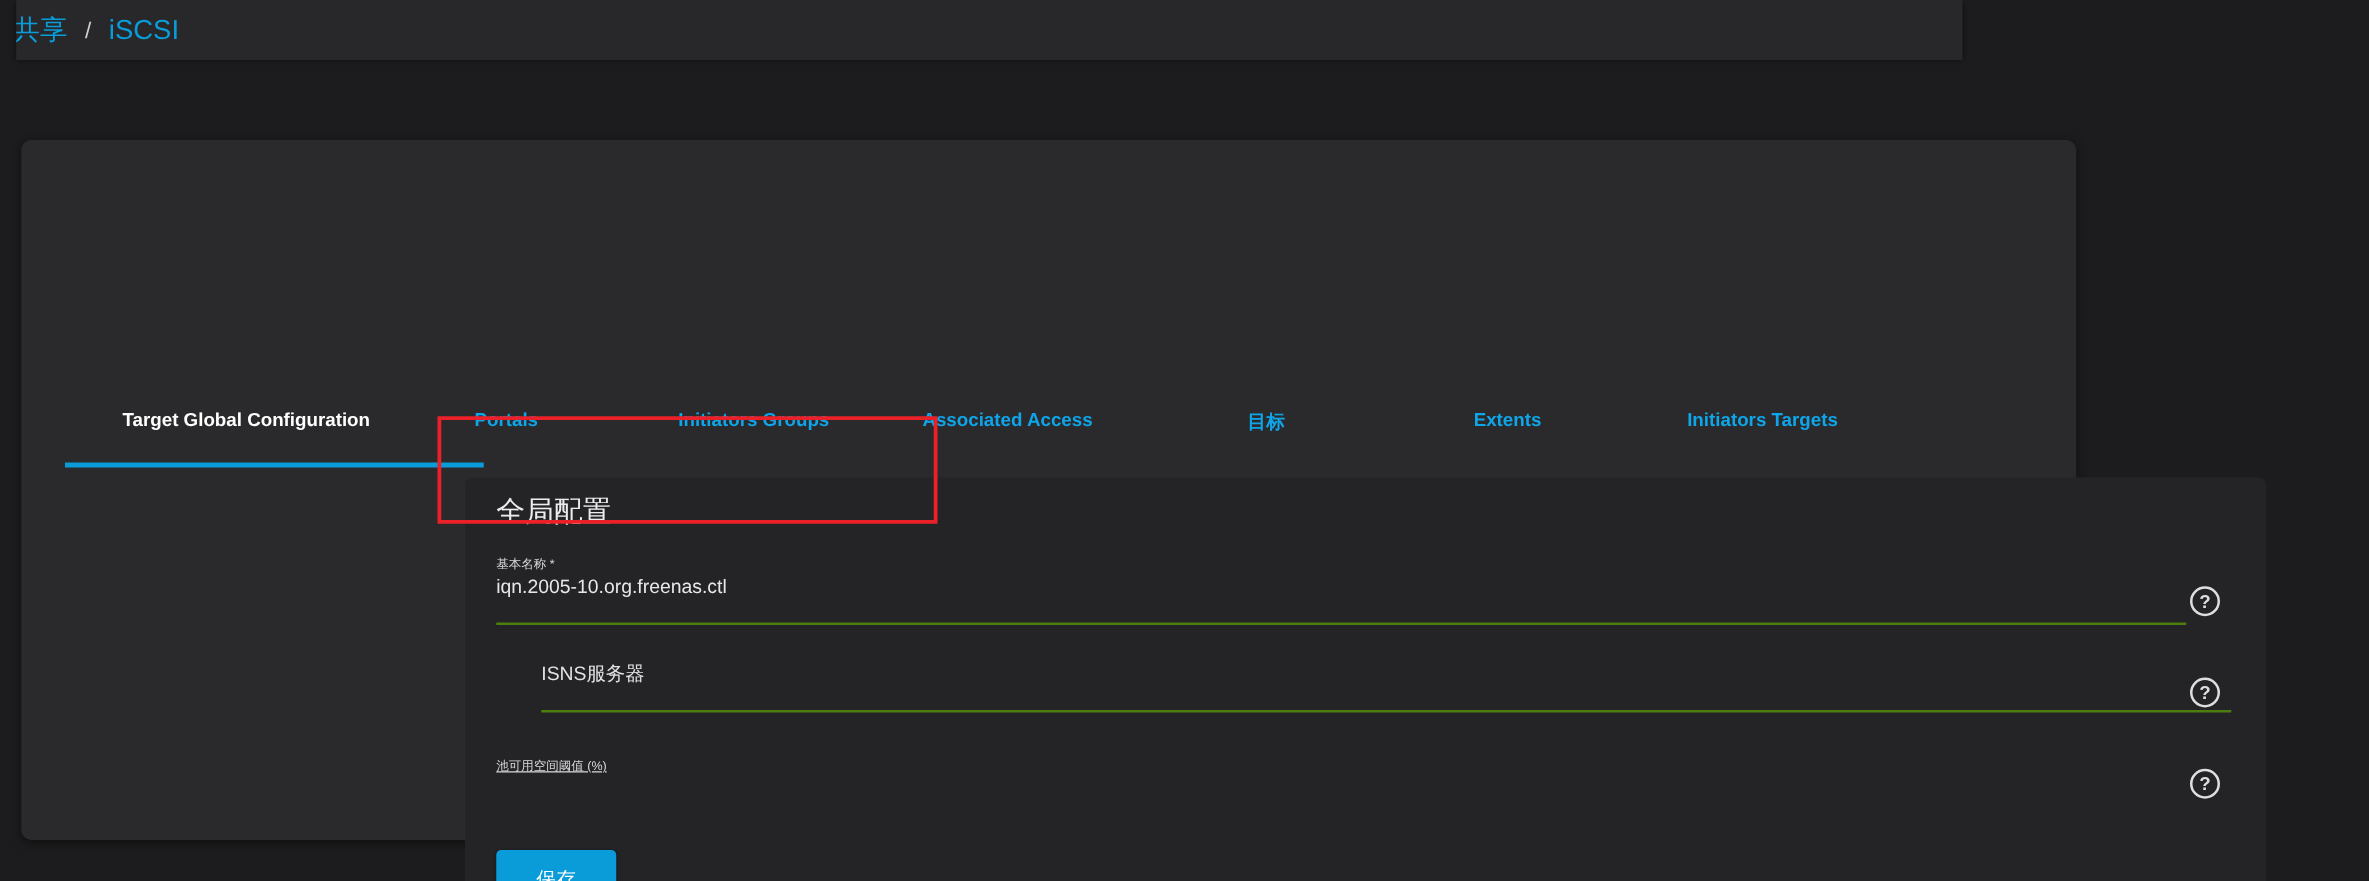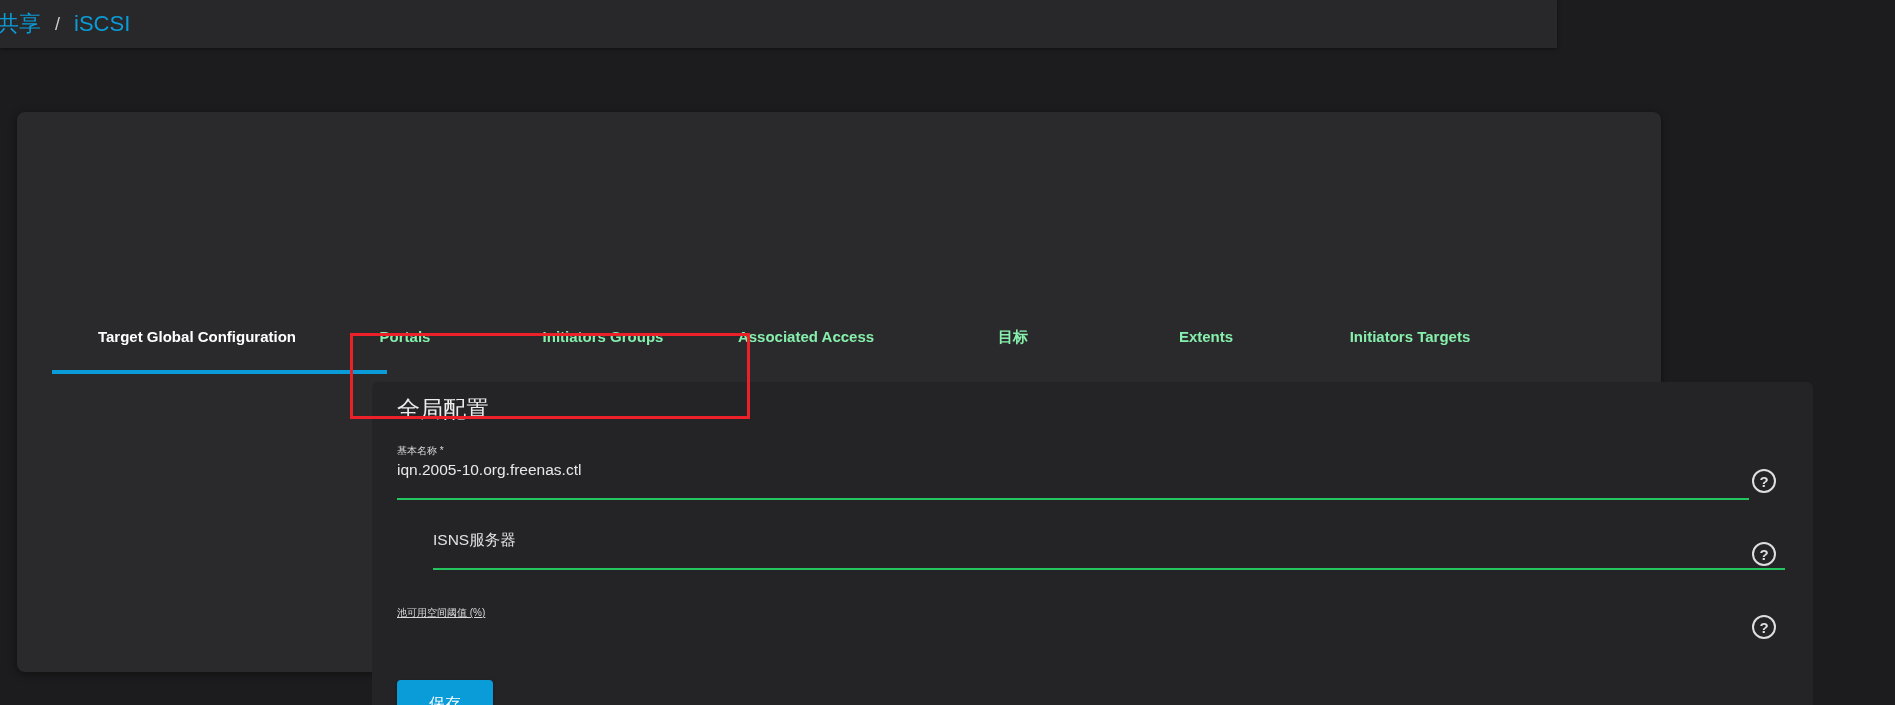--- a/index.html
+++ b/index.html
@@ -15,21 +15,21 @@
   body{
     background:var(--page-bg);
     font-family:"Liberation Sans","DejaVu Sans",sans-serif;
     color:#e8e8e8;
     overflow:hidden;
     position:relative;
   }
 
   
   .topbar{
-    position:absolute;left:0;top:0;width:1557px;height:48px;
+    position:absolute;left:13px;top:0;width:1557px;height:48px;
     background:var(--bar-bg);
     box-shadow:0 1px 4px rgba(0,0,0,.45);
     overflow:hidden;
   }
   .breadcrumb{
     position:absolute;left:-3px;top:0;height:48px;
     display:flex;align-items:center;gap:14px;
     font-size:22px;
   }
   .crumb{color:var(--accent);cursor:pointer;}
@@ -44,21 +44,21 @@
   .card{
     position:absolute;left:17px;top:112px;width:1644px;height:560px;
     background:var(--card-bg);
     border-radius:8px;
     box-shadow:0 2px 8px rgba(0,0,0,.45);
   }
 
   
   .tab{
     position:absolute;top:216px;transform:translateX(-50%);
-    font-size:15px;font-weight:bold;color:#86efac;
+    font-size:15px;font-weight:bold;color:#0ea5e9;
     white-space:nowrap;cursor:pointer;
   }
   .tab.active{color:#ffffff;}
   .ink-bar{
     position:absolute;left:35px;top:258px;width:335px;height:4px;
     background:var(--accent);
   }
 
   
   .panel{
@@ -70,21 +70,21 @@
     position:absolute;left:25px;top:12px;
     font-size:23px;font-weight:500;color:#ececec;
   }
   .field-label{
     position:absolute;left:25px;
     font-size:10px;color:#d8d8d8;
   }
   .text-input{
     position:absolute;left:25px;width:1352px;height:40px;
     background:transparent;border:none;outline:none;
-    border-bottom:2px solid #22c55e;
+    border-bottom:2px solid #4d7c0f;
     color:#e8e8e8;font-size:15.5px;
     font-family:"Liberation Sans","DejaVu Sans",sans-serif;
     padding:0 0 18px 0;
   }
   .text-input::placeholder{color:#e2e2e2;opacity:1;}
   .lbl-f1{top:62px;}
   .inp-f1{top:78px;}
   .inp-f2{top:148px;margin-left:36px;}
   .lbl-f3{top:224px;text-decoration:underline;}
   .inp-f3{top:222px;}

